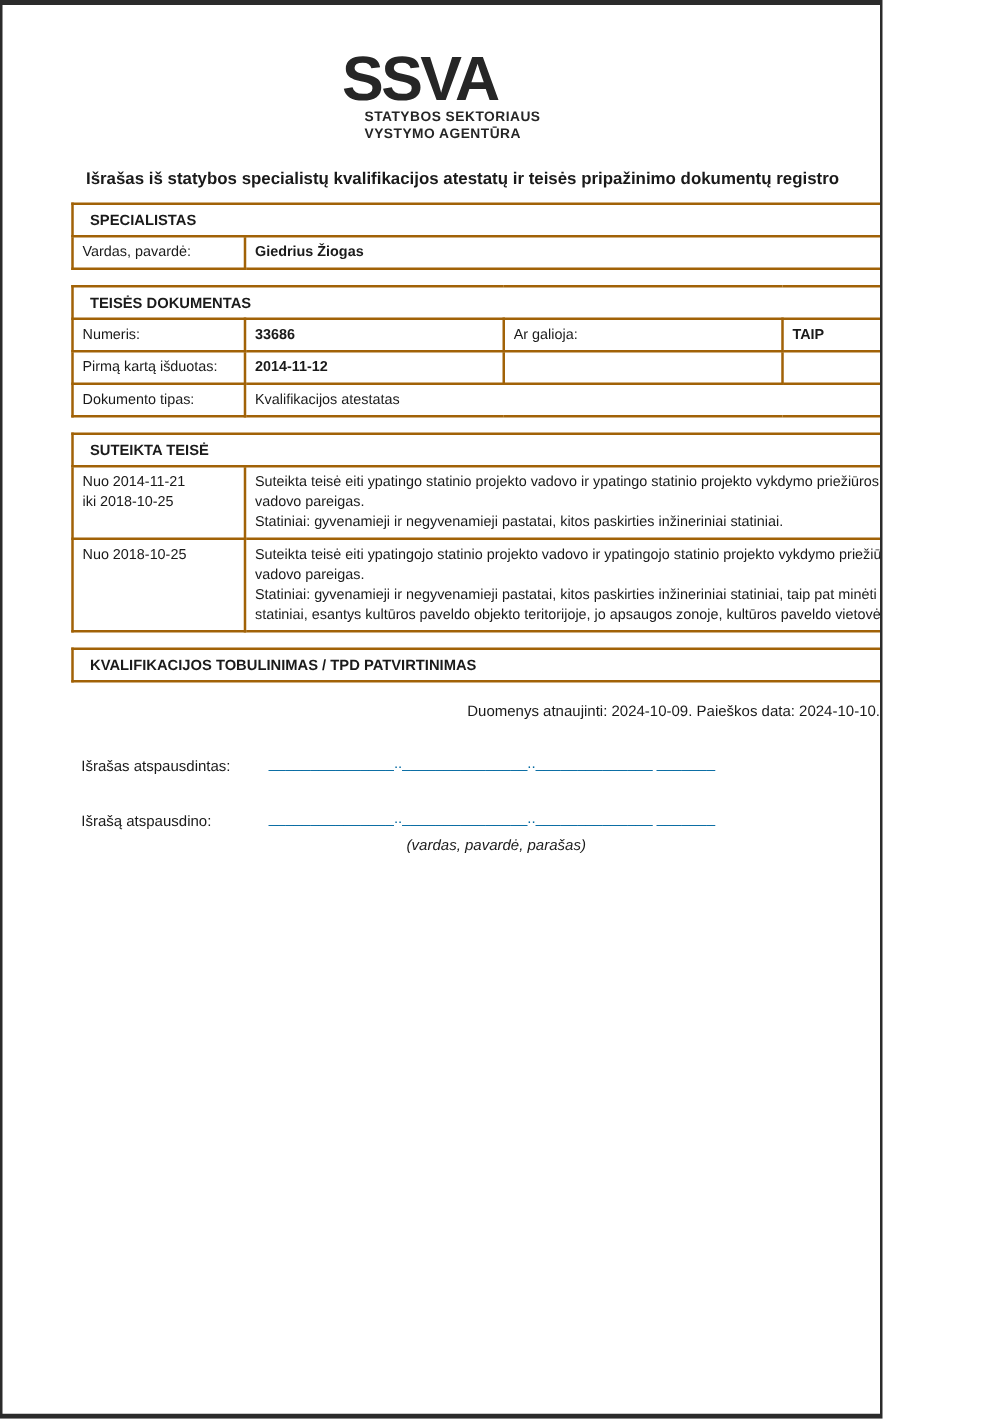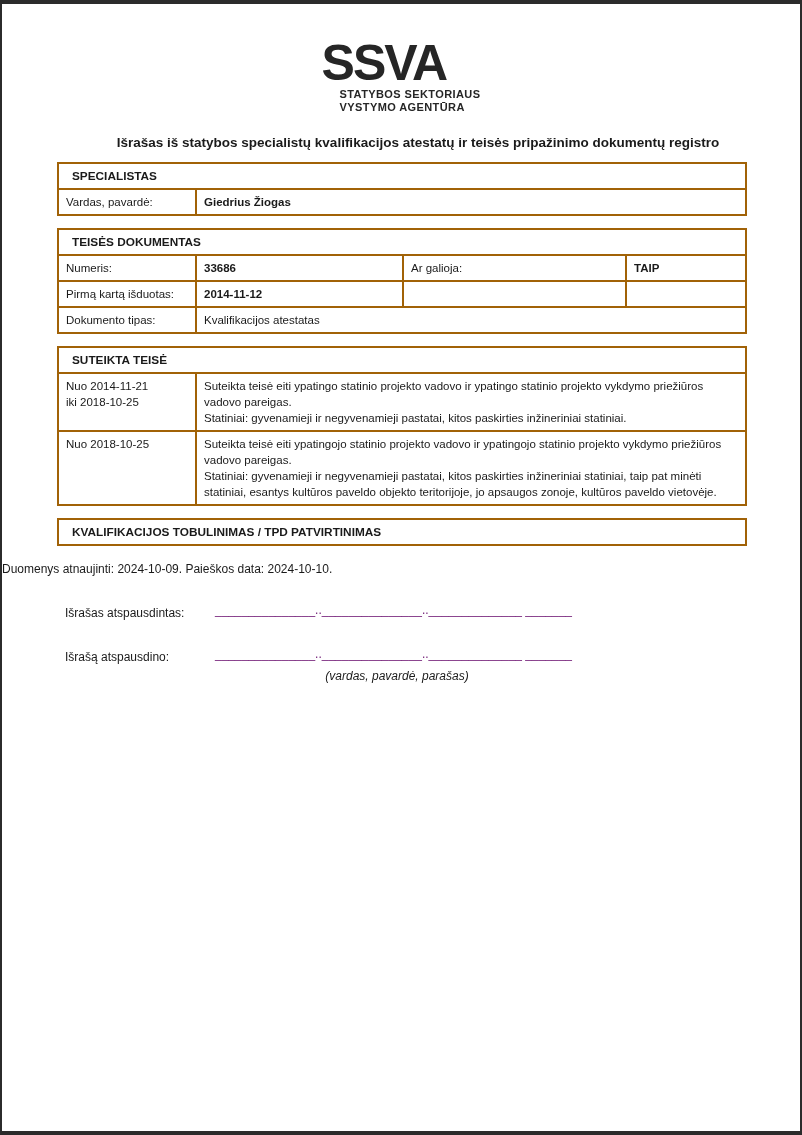--- a/index.html
+++ b/index.html
@@ -1,17 +1,17 @@
 <!DOCTYPE html>
 <html><head>
 <meta charset="utf-8">
 <style>
   html, body { margin: 0; padding: 0; background: #ffffff; }
   .page {
-    width: 802px; height: 1135px; box-sizing: border-box;
+    width: 706px; height: 1135px; box-sizing: border-box;
     border: solid #2b2b2b; border-width: 4px 2px;
     background: #ffffff; position: relative; overflow: hidden;
     font-family: "Liberation Sans", sans-serif; color: #1a1a1a;
   }
   
   .logo-wrap { margin-top: 34px; text-align: center; }
   .logo-inner { display: inline-block; text-align: left; }
   .logo-acronym { font-size: 50px; font-weight: bold; letter-spacing: -2px; line-height: 50px; color: #262626; }
   .logo-sub { font-size: 11px; font-weight: 600; letter-spacing: 0.4px; line-height: 12.5px; color: #262626; margin-left: 18px; }
   
@@ -30,24 +30,24 @@
   table.sec td {
     border: 2px solid #a16207; font-size: 11.5px; line-height: 16px;
     padding: 4px 8px 4px 7px; vertical-align: top; word-wrap: break-word;
   }
   table.sec tr.hdr td { font-weight: bold; padding: 4px 8px 4px 13px; font-size: 11.8px; }
   td.val { font-weight: bold; padding-left: 14px; }
   td.val-plain { padding-left: 14px; }
   td.txt { padding: 4px 10px 5px 14px; line-height: 18px; }
   td.period { line-height: 18px; }
   
-  .dates-note { margin-top: 16px; text-align: left; font-size: 12px; }
+  .dates-note { margin-top: 16px; text-align: right; font-size: 12px; }
   .sig-row { position: relative; margin: 30px 0 0 63px; font-size: 12px; height: 16px; }
   .sig-row.second { margin-top: 28px; }
-  .sig-line { position: absolute; left: 150px; top: -3px; color: #701a75; font-size: 12px; white-space: pre; }
+  .sig-line { position: absolute; left: 150px; top: -3px; color: #0369a1; font-size: 12px; white-space: pre; }
   .sig-caption { margin: 3px 0 0 213px; width: 364px; text-align: center; font-style: italic; font-size: 12px; color: #1a1a1a; }
 </style>
 </head>
 <body>
 
 <div class="page">
 
   <div class="logo-wrap">
     <div class="logo-inner">
       <div class="logo-acronym">SSVA</div>

